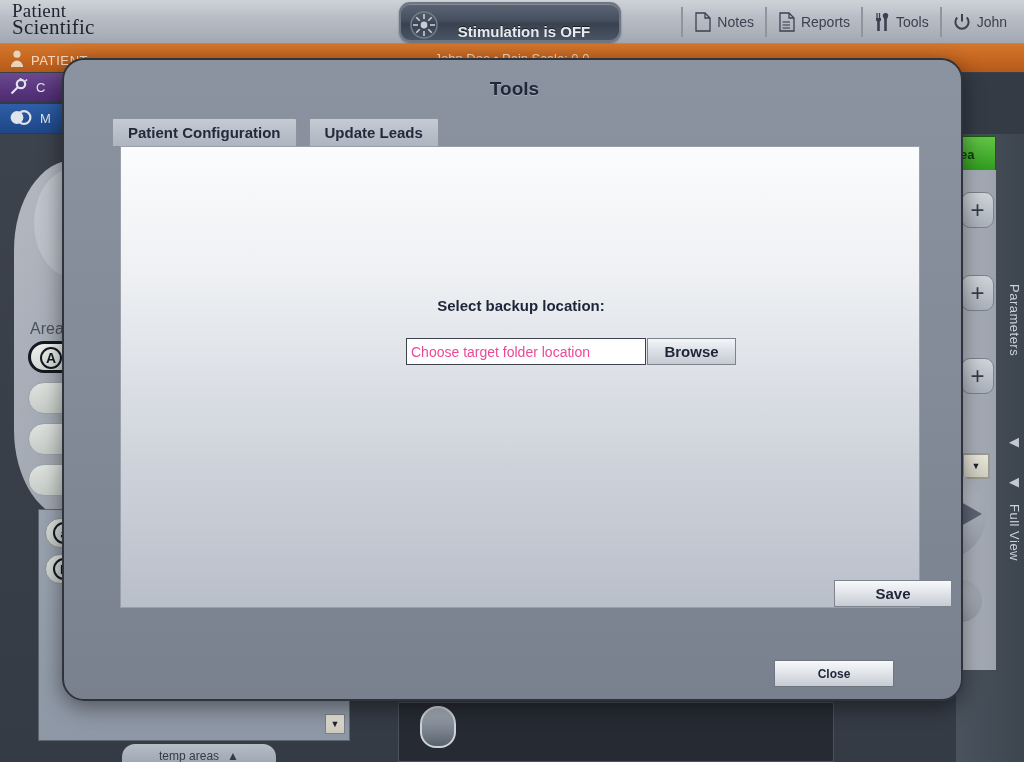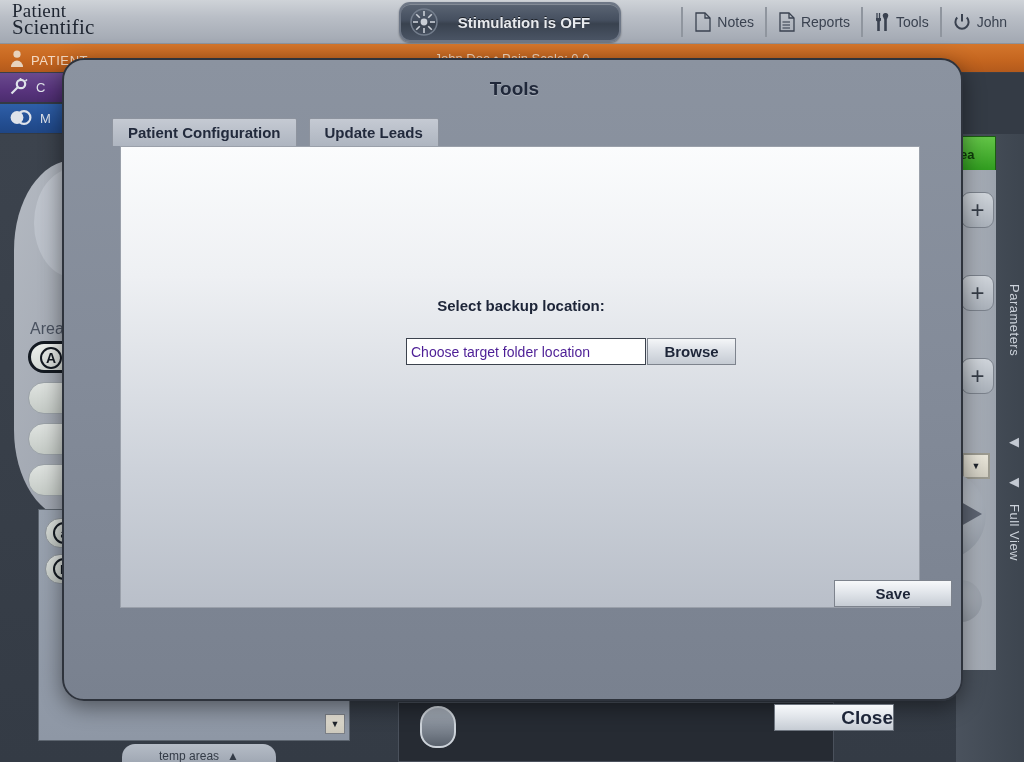--- a/index.html
+++ b/index.html
@@ -32,21 +32,21 @@
   }
   .brand .l1 { font-size: 19px; display:block; }
   .brand .l2 { font-size: 21px; display:block; margin-top:-2px; }
 
   .stim-btn {
     position: absolute; left: 399px; top: 2px; width: 222px; height: 40px;
     border-radius: 11px;
     background: linear-gradient(180deg, #5b6574 0%, #454f5f 45%, #39424f 55%, #4a5464 100%);
     border: 2px solid #6e7786;
     box-shadow: inset 0 1px 0 rgba(255,255,255,.25), 0 1px 2px rgba(0,0,0,.4);
-    display: flex; align-items: center;
+    display: flex; align-items: flex-end;
   }
   .stim-icon {
     width: 30px; height: 30px; margin-left: 8px; flex: 0 0 auto;
     position: relative;
   }
   .stim-icon svg { display:block; }
   .stim-label {
     flex: 1; text-align: center; color: #e7eaee;
     font-size: 15px; font-weight: bold; padding-right: 10px;
     text-shadow: 0 -1px 0 rgba(0,0,0,.6);
@@ -274,21 +274,21 @@
   }
   .field-row {
     position: absolute; left: 285px; top: 191px;
     display: flex; align-items: stretch;
   }
   .path-input {
     width: 240px; height: 27px;
     border: 1px solid #3b424d;
     background: #ffffff;
     font-family: "Liberation Sans", sans-serif;
-    font-size: 14px; color: #4c1d95;
+    font-size: 14px; color: #ec4899;
     padding: 0 4px;
     outline: none;
   }
   .browse-btn {
     width: 89px; height: 27px; margin-left: 1px;
     background: linear-gradient(180deg, #f4f6f8 0%, #dde1e7 45%, #c5cbd3 100%);
     border: 1px solid #7d838d;
     font-size: 15px; font-weight: bold; color: #1d2538;
     display: flex; align-items: center; justify-content: center;
     cursor: pointer;
@@ -300,24 +300,23 @@
     border: 1px solid #7d838d;
     font-size: 15px; font-weight: bold; color: #1d2538;
     display: flex; align-items: center; justify-content: center;
     cursor: pointer;
   }
   .close-btn {
     position: absolute; left: 710px; top: 600px;
     width: 120px; height: 27px;
     background: linear-gradient(180deg, #f7f9fb 0%, #e2e6eb 45%, #c6ccd4 100%);
     border: 1px solid #6e757f;
-    font-size: 19px; font-weight: bold; color: #1d2538;
-    display: flex; align-items: center; justify-content: flex-end;
+    font-size: 12px; font-weight: bold; color: #1d2538;
+    display: flex; align-items: center; justify-content: center;
     cursor: pointer;
-    margin-top: 44px;
   }
 </style>
 </head>
 <body>
 
 <div id="root">
 
   <div class="app-header">
     <div class="brand">
       <span class="l1">Patient</span>

